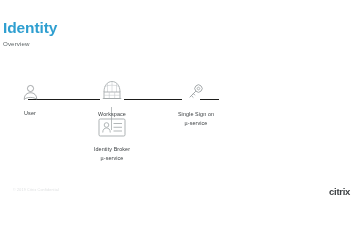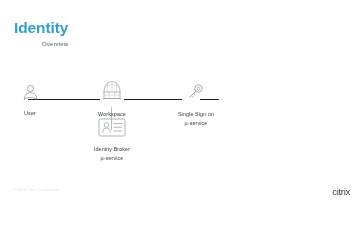--- a/index.html
+++ b/index.html
@@ -17,23 +17,22 @@
   #slide {
     position: absolute;
     left: 0; top: 0;
     width: 360px;
     height: 202px;
     background: #ffffff;
   }
   
   #title-block {
     position: absolute;
-    left: 14px;
+    left: 3px;
     top: 20px;
-    text-align: right;
   }
   #page-title {
     font-size: 15.5px;
     font-weight: bold;
     color: #2f9fd0;
     letter-spacing: -0.1px;
     line-height: 16px;
     white-space: nowrap;
   }
   #page-subtitle {
@@ -97,21 +96,21 @@
     font-size: 3.6px;
     color: #dcdedf;
     letter-spacing: 0.2px;
     white-space: nowrap;
   }
   #brand-logo {
     position: absolute;
     right: 10px;
     top: 186px;
     font-size: 9.5px;
-    font-weight: normal;
+    font-weight: bold;
     color: #3c4043;
     letter-spacing: -0.3px;
     white-space: nowrap;
   }
 </style>
 </head>
 <body>
 
 <div id="slide">
 

